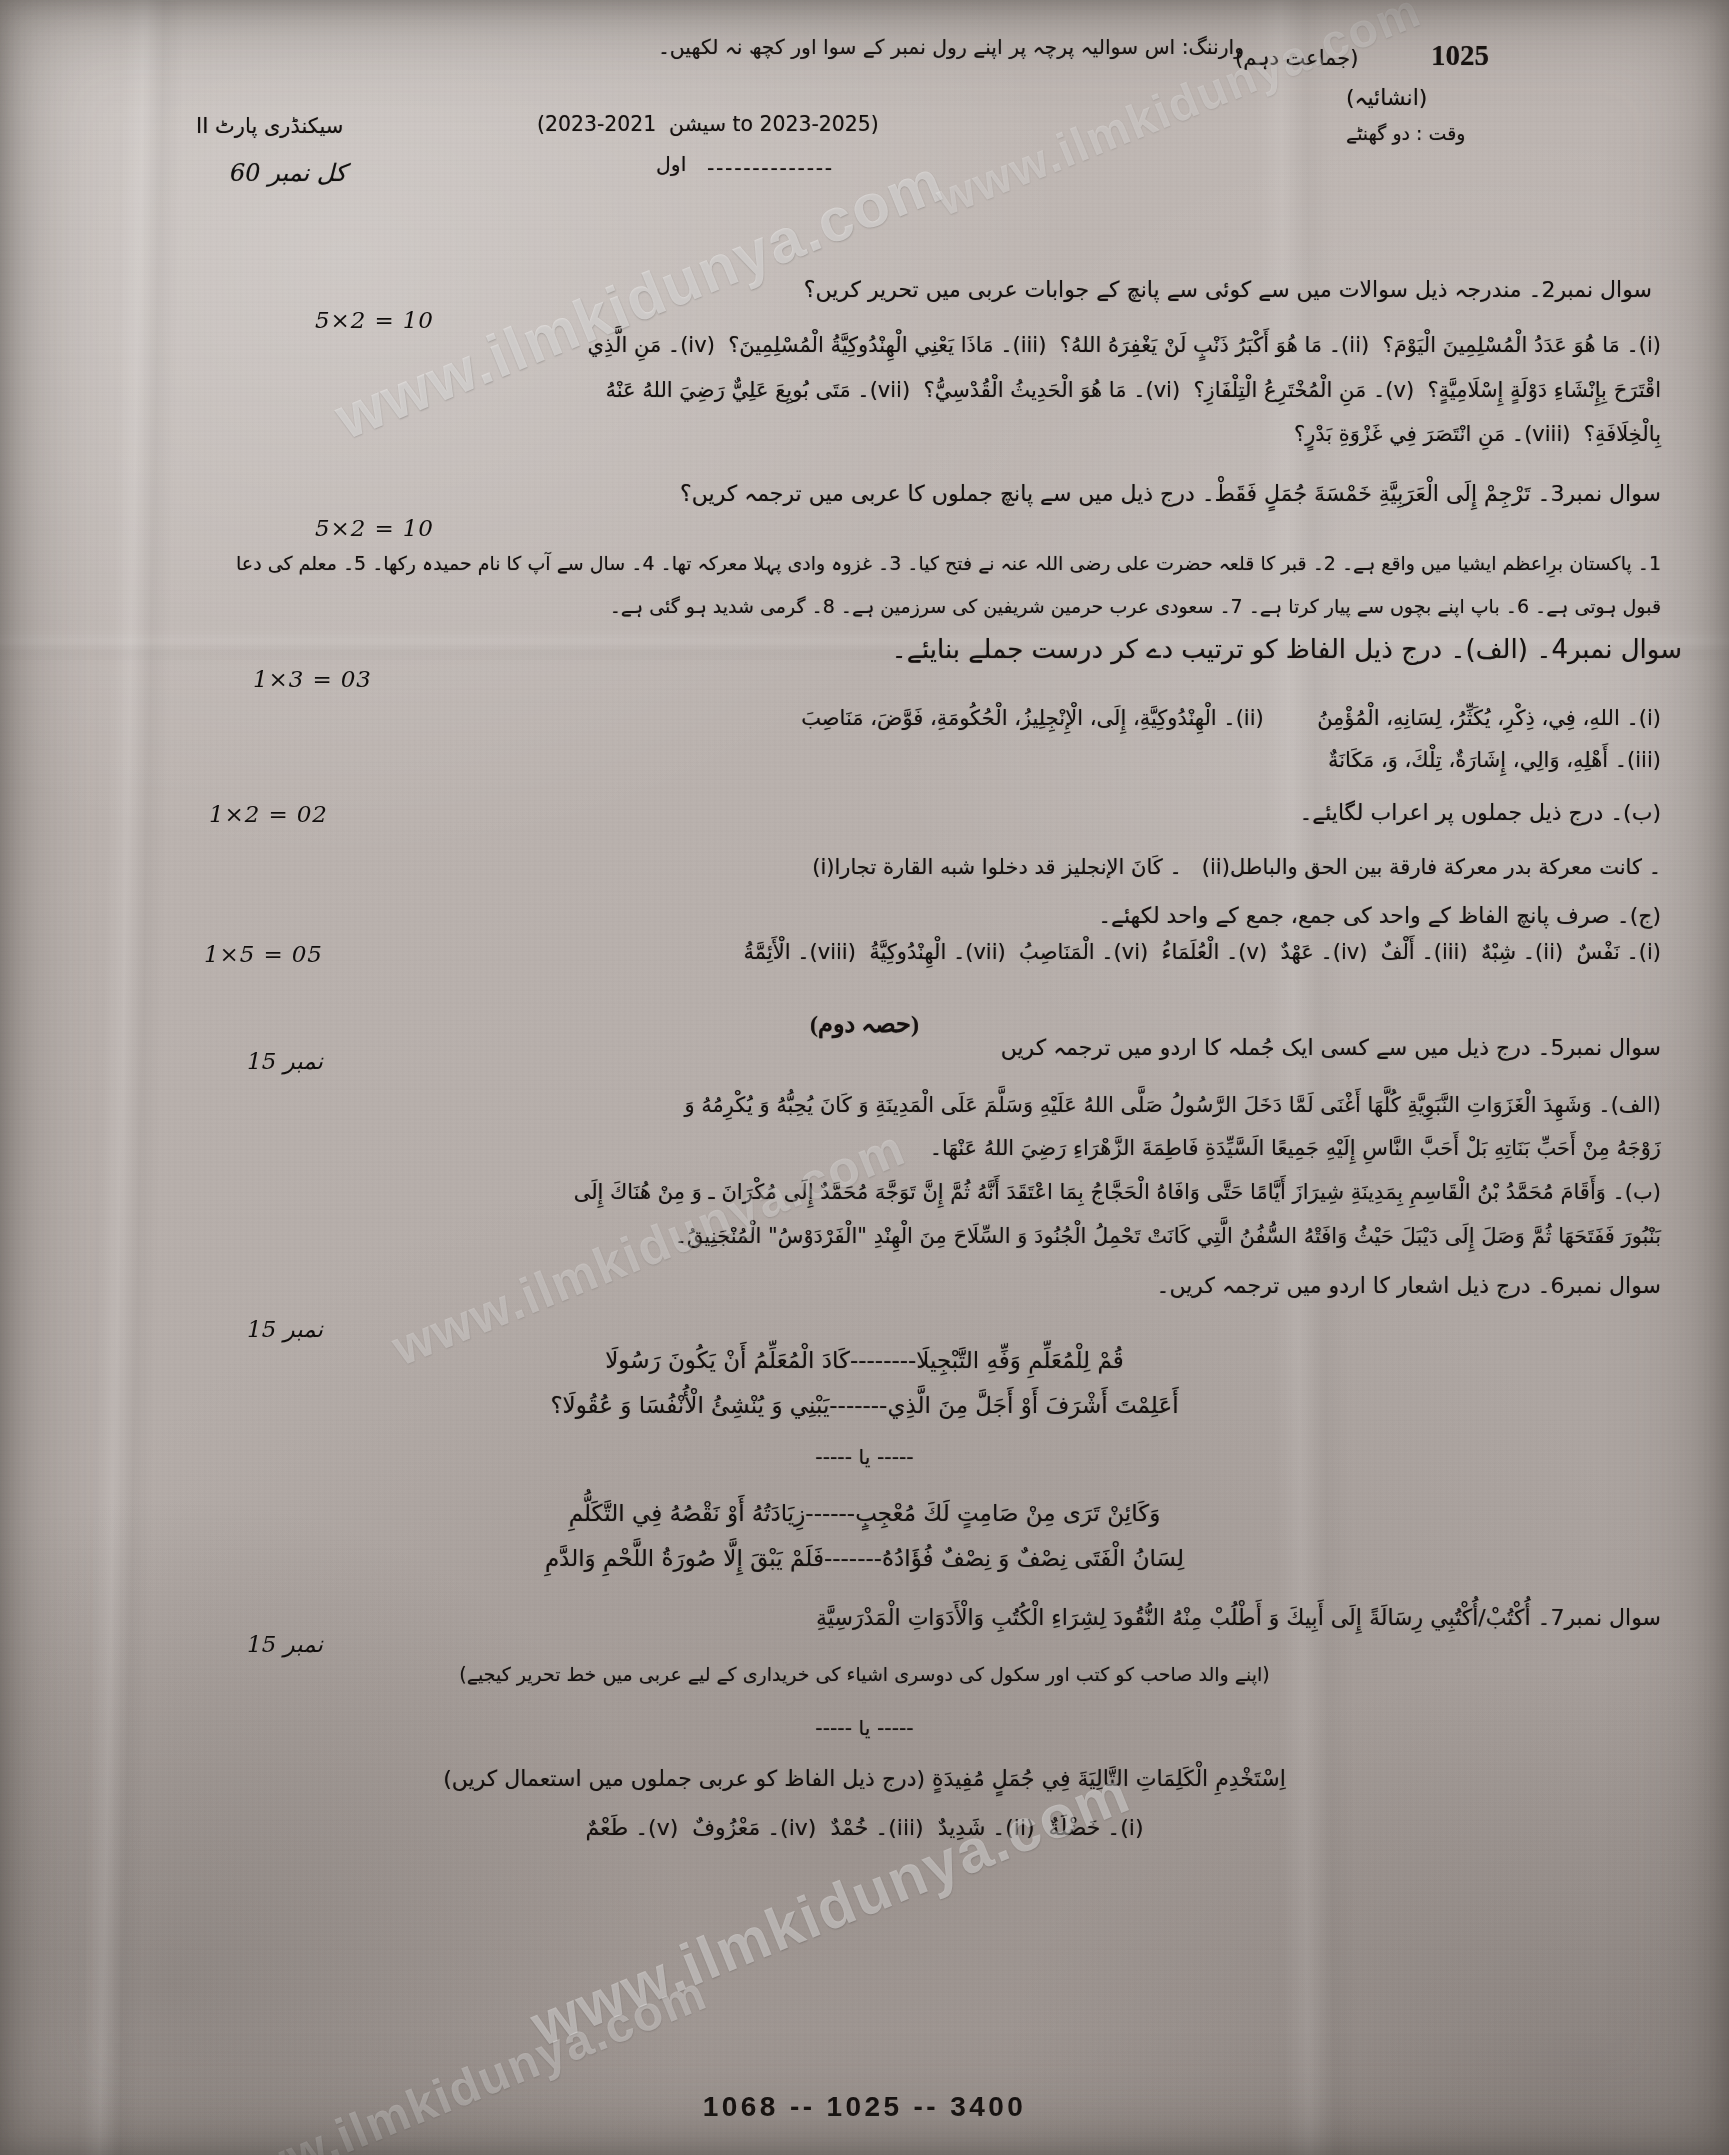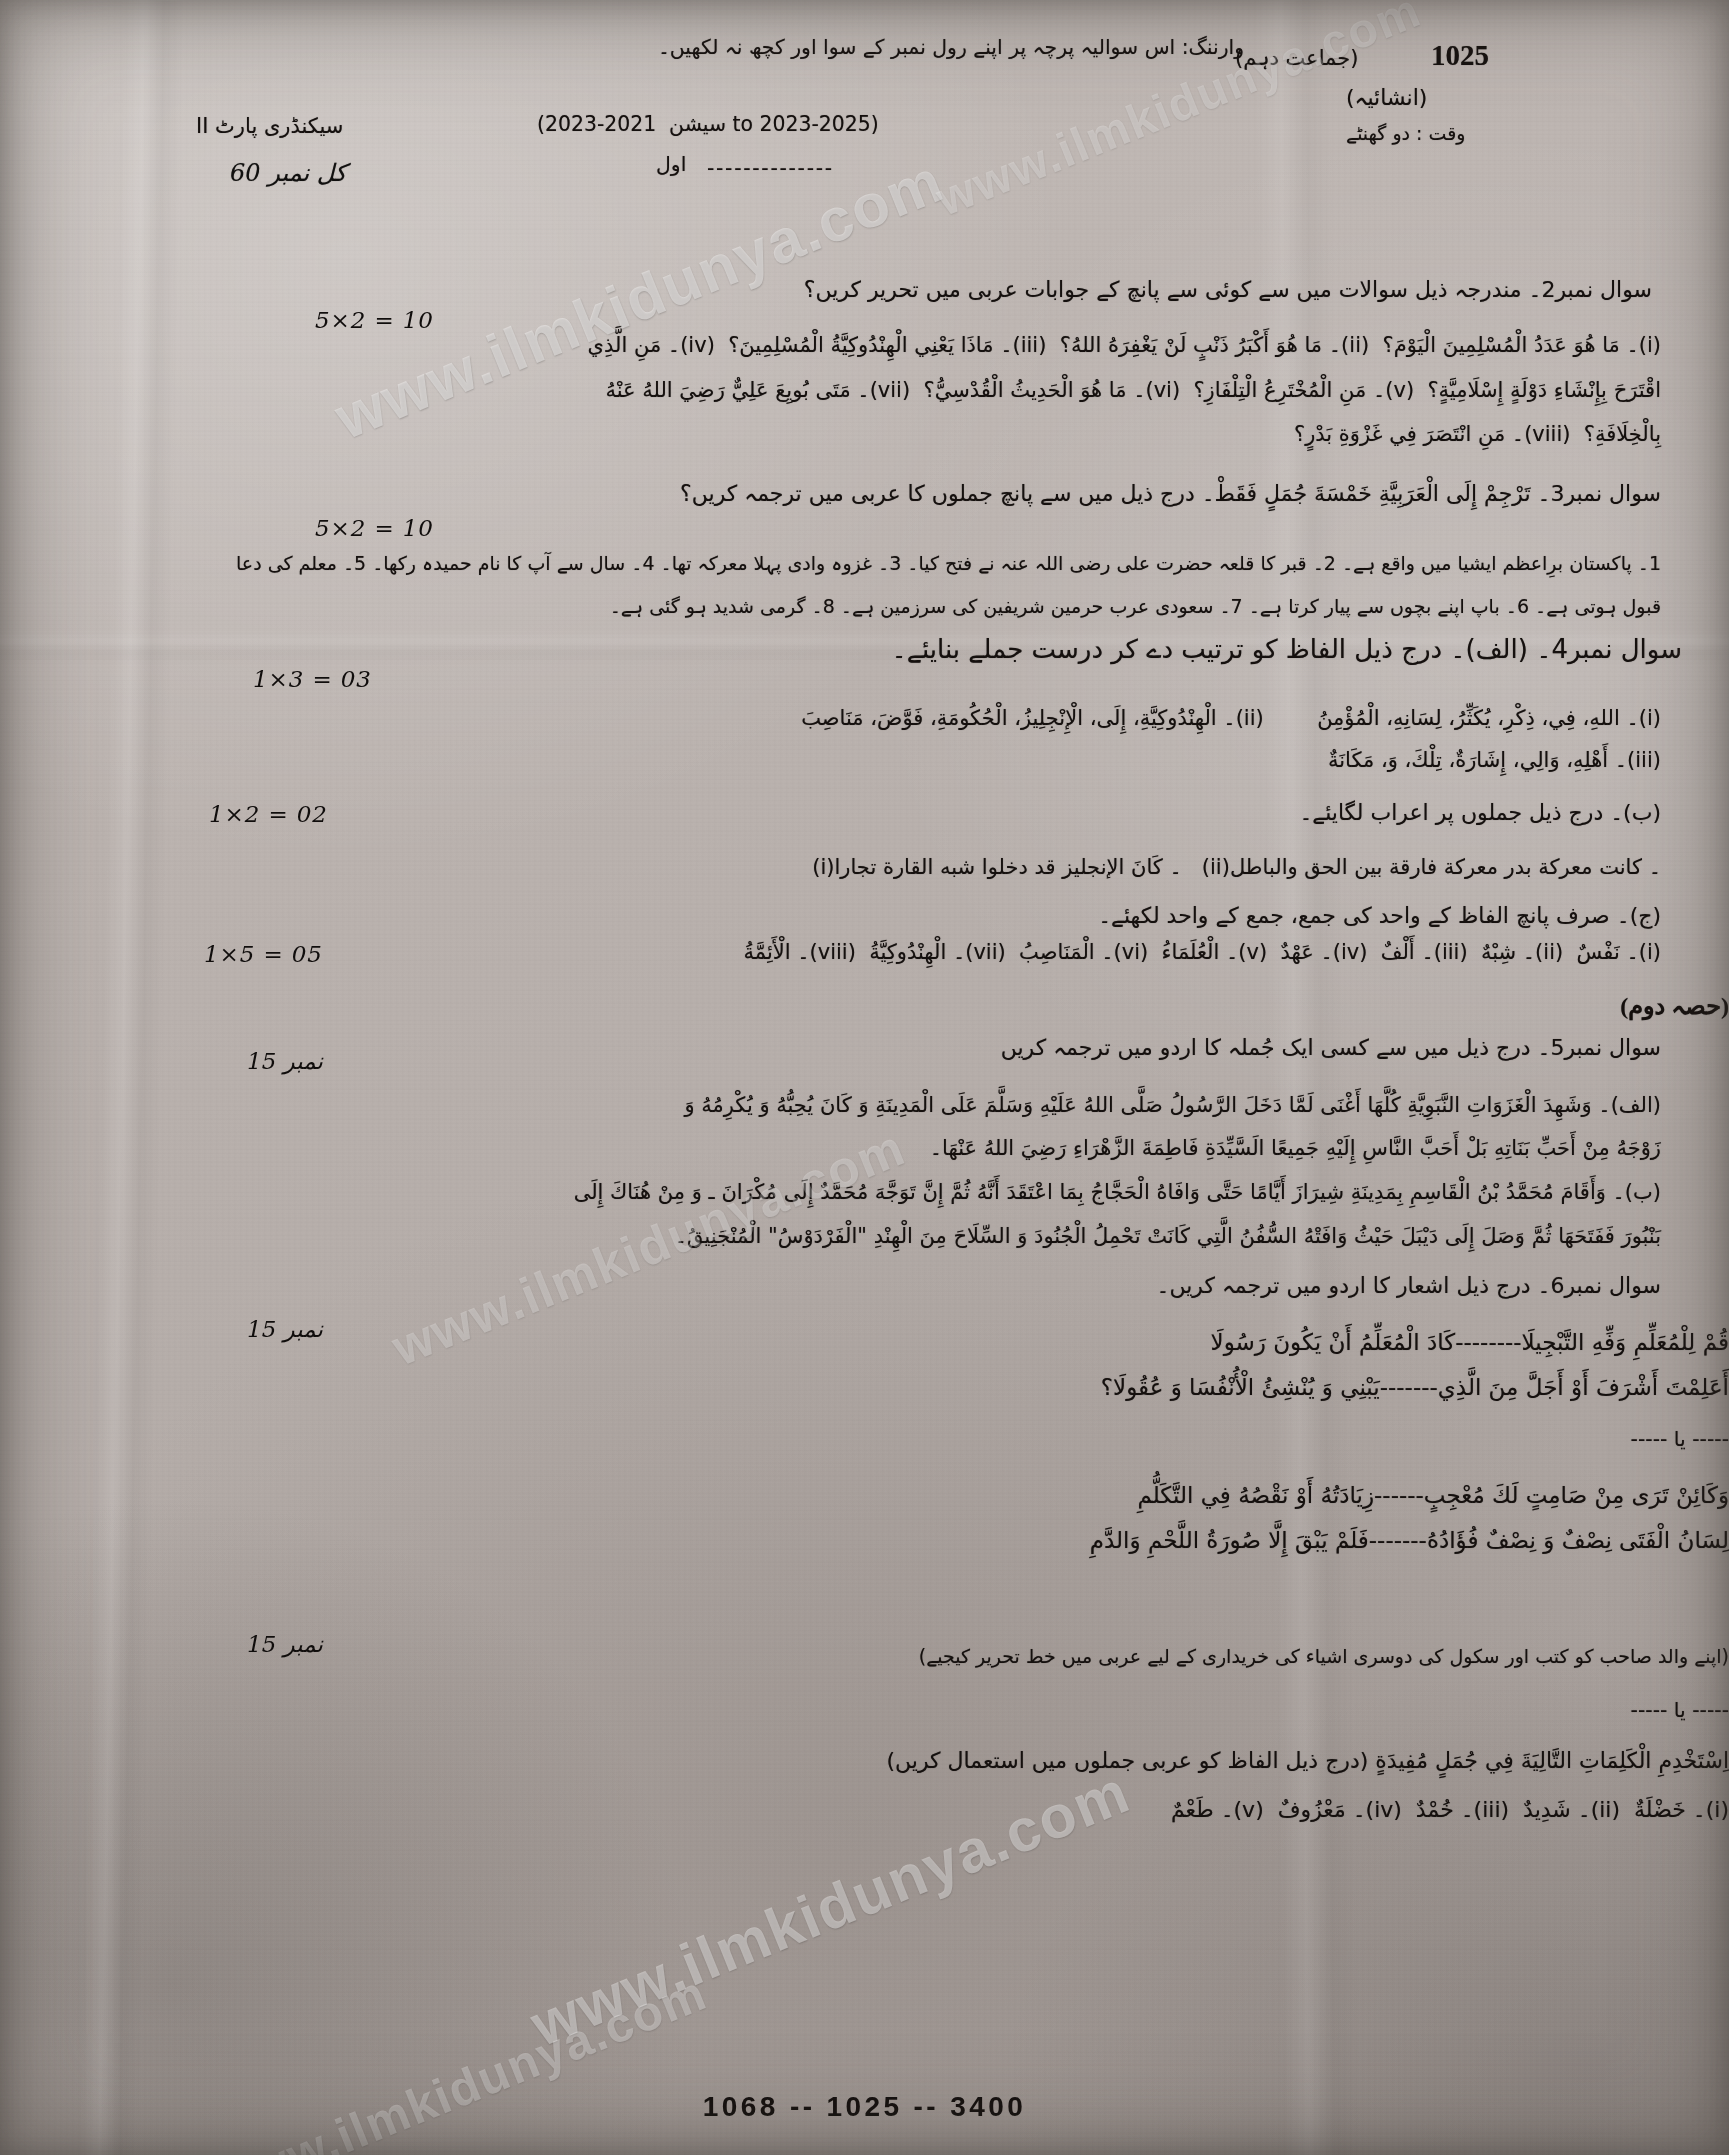--- a/index.html
+++ b/index.html
@@ -56,21 +56,21 @@
     position: absolute;
     color: #15100e;
     direction: rtl;
     text-align: right;
     font-family: "DejaVu Sans", sans-serif;
     line-height: 1.5;
     white-space: pre-wrap;
     text-shadow: 0 0 0.9px rgba(0,0,0,0.45);
   }
   .ltr { direction: ltr; text-align: left; }
-  .center { text-align: right; }
+  .center { text-align: center; margin-top: 18px; }
   .handwrite {
     font-family: "DejaVu Serif", serif;
     font-style: italic;
     color: #11100f;
     letter-spacing: 0.9px;
   }
   .bold { font-weight: bold; font-family: Liberation Serif, serif; }
 
   
   .wm {
@@ -186,20 +186,21 @@
   <div class="marks handwrite" style="left:247px; top:1316px;">15 نمبر</div>
 
   <div class="ink center" style="left:0; top:1325px; width:1729px; font-size:23px;">قُمْ لِلْمُعَلِّمِ وَفِّهِ التَّبْجِيلَا--------كَادَ الْمُعَلِّمُ أَنْ يَكُونَ رَسُولَا</div>
   <div class="ink center" style="left:0; top:1370px; width:1729px; font-size:23px;">أَعَلِمْتَ أَشْرَفَ أَوْ أَجَلَّ مِنَ الَّذِي-------يَبْنِي وَ يُنْشِئُ الْأُنْفُسَا وَ عُقُولَا؟</div>
 
   <div class="ink center" style="left:0; top:1424px; width:1729px; font-size:20.4px;">----- یا -----</div>
 
   <div class="ink center" style="left:0; top:1478px; width:1729px; font-size:23px;">وَكَائِنْ تَرَى مِنْ صَامِتٍ لَكَ مُعْجِبٍ------زِيَادَتُهُ أَوْ نَقْصُهُ فِي التَّكَلُّمِ</div>
   <div class="ink center" style="left:0; top:1523px; width:1729px; font-size:23px;">لِسَانُ الْفَتَى نِصْفٌ وَ نِصْفٌ فُؤَادُهُ-------فَلَمْ يَبْقَ إِلَّا صُورَةُ اللَّحْمِ وَالدَّمِ</div>
 
+  <div class="ink" style="left:477px; top:1601px; width:1184px; font-size:22px;">سوال نمبر7۔ أُكْتُبْ/أُكْتُبِي رِسَالَةً إِلَى أَبِيكَ وَ أَطْلُبْ مِنْهُ النُّقُودَ لِشِرَاءِ الْكُتُبِ وَالْأَدَوَاتِ الْمَدْرَسِيَّةِ</div>
   <div class="marks handwrite" style="left:247px; top:1631px;">15 نمبر</div>
 
   <div class="ink center" style="left:0; top:1642px; width:1729px; font-size:19px;">(اپنے والد صاحب کو کتب اور سکول کی دوسری اشیاء کی خریداری کے لیے عربی میں خط تحریر کیجیے)</div>
 
   <div class="ink center" style="left:0; top:1695px; width:1729px; font-size:20.4px;">----- یا -----</div>
 
   <div class="ink center" style="left:0; top:1744px; width:1729px; font-size:22px;">اِسْتَخْدِمِ الْكَلِمَاتِ التَّالِيَةَ فِي جُمَلٍ مُفِيدَةٍ (درج ذیل الفاظ کو عربی جملوں میں استعمال کریں)</div>
 
   <div class="ink center" style="left:0; top:1793px; width:1729px; font-size:22px;">(i)۔ خَضْلَةٌ  (ii)۔ شَدِيدٌ  (iii)۔ خُمْدٌ  (iv)۔ مَعْزُوفٌ  (v)۔ طَعْمٌ</div>
 

